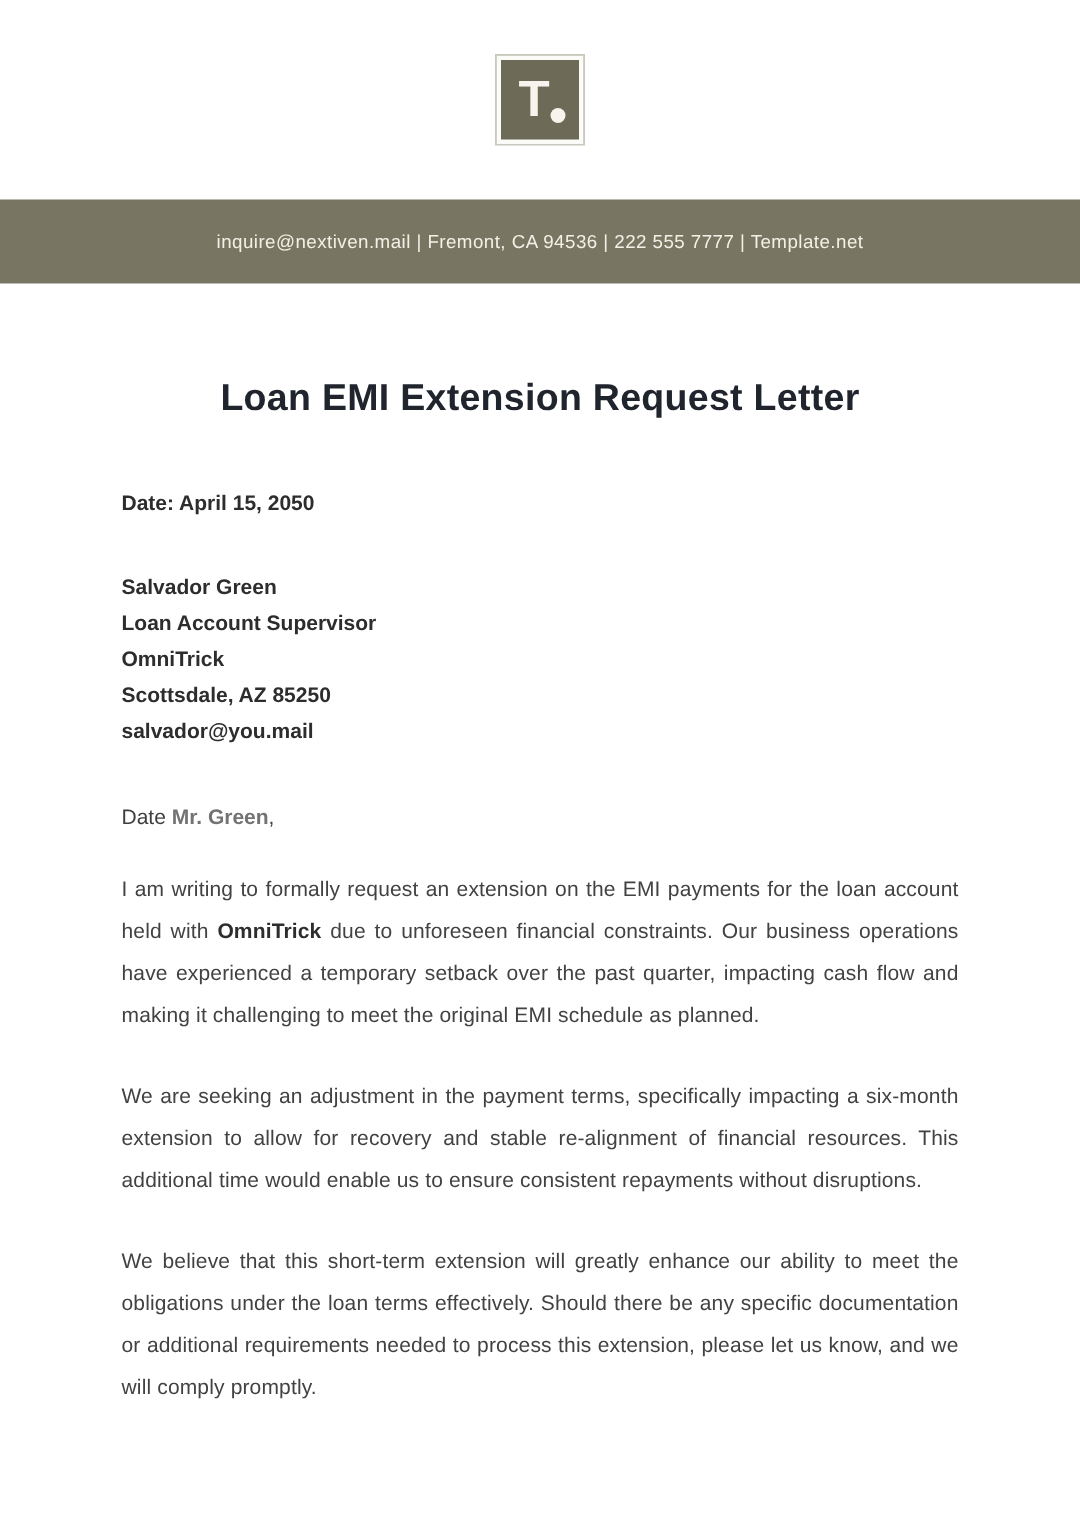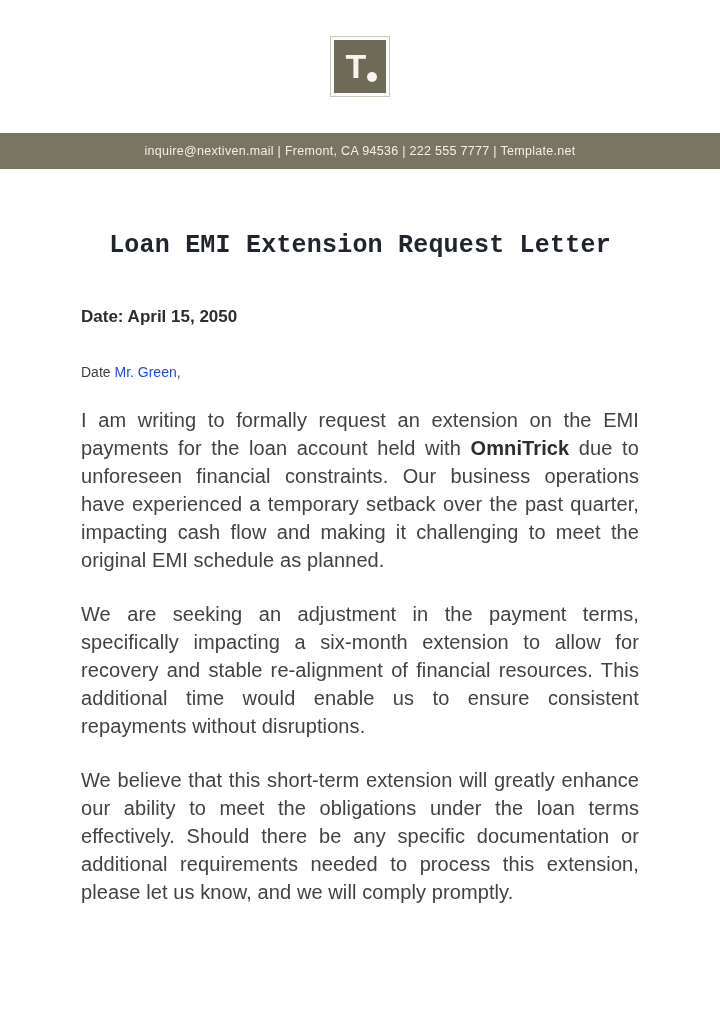--- a/index.html
+++ b/index.html
@@ -46,21 +46,21 @@
     width: 10px;
     height: 10px;
     border-radius: 50%;
     background: #f6f4ec;
   }
 
   
   .contact-bar {
     margin-top: 37px;
     width: 100%;
-    height: 36px;
+    height: 56px;
     background: #787663;
     display: flex;
     align-items: center;
     justify-content: center;
   }
   .contact-line {
     color: #f3f1e6;
     font-size: 12.5px;
     letter-spacing: 0.3px;
   }
@@ -70,44 +70,43 @@
     padding: 0 81px;
     color: #3f3f3f;
   }
   .title {
     margin-top: 62px;
     text-align: center;
     font-size: 25px;
     font-weight: 700;
     color: #20242c;
     letter-spacing: 0.2px;
-    font-family: Liberation Mono, monospace;
   }
   .date-line {
     margin-top: 47px;
-    font-size: 17px;
+    font-size: 14px;
     font-weight: 700;
     color: #2d2d2d;
   }
   .recipient {
     margin-top: 36px;
     font-size: 14px;
     font-weight: 700;
     color: #2d2d2d;
     line-height: 24px;
   }
   .salutation {
     margin-top: 37px;
     font-size: 14px;
     color: #3f3f3f;
   }
-  .salutation .bold { font-weight: 400; color: #1d4ed8; }
+  .salutation .bold { font-weight: 700; color: #737373; }
   .para {
     margin-top: 26px;
-    font-size: 20px;
+    font-size: 14px;
     line-height: 28px;
     text-align: justify;
     color: #424242;
     letter-spacing: 0.1px;
   }
   .para:first-of-type { margin-top: 27px; }
   .para .bold { font-weight: 700; color: #2d2d2d; }
 </style>
 </head>
 <body>
@@ -124,20 +123,27 @@
   <div class="contact-bar">
     <span class="contact-line">inquire@nextiven.mail | Fremont, CA 94536 | 222 555 7777 | Template.net</span>
   </div>
 
   <div class="content">
 
     <h1 class="title">Loan EMI Extension Request Letter</h1>
 
     <p class="date-line">Date: April 15, 2050</p>
 
+    <div class="recipient">
+      <div>Salvador Green</div>
+      <div>Loan Account Supervisor</div>
+      <div>OmniTrick</div>
+      <div>Scottsdale, AZ 85250</div>
+      <div>salvador@you.mail</div>
+    </div>
 
     <p class="salutation"><span>Date </span><span class="bold">Mr. Green</span><span>,</span></p>
 
     <p class="para"><span>I am writing to formally request an extension on the EMI payments for the loan account held with </span><span class="bold">OmniTrick</span><span> due to unforeseen financial constraints. Our business operations have experienced a temporary setback over the past quarter, impacting cash flow and making it challenging to meet the original EMI schedule as planned.</span></p>
 
     <p class="para">We are seeking an adjustment in the payment terms, specifically impacting a six-month extension to allow for recovery and stable re-alignment of financial resources. This additional time would enable us to ensure consistent repayments without disruptions.</p>
 
     <p class="para">We believe that this short-term extension will greatly enhance our ability to meet the obligations under the loan terms effectively. Should there be any specific documentation or additional requirements needed to process this extension, please let us know, and we will comply promptly.</p>
 
   </div>

